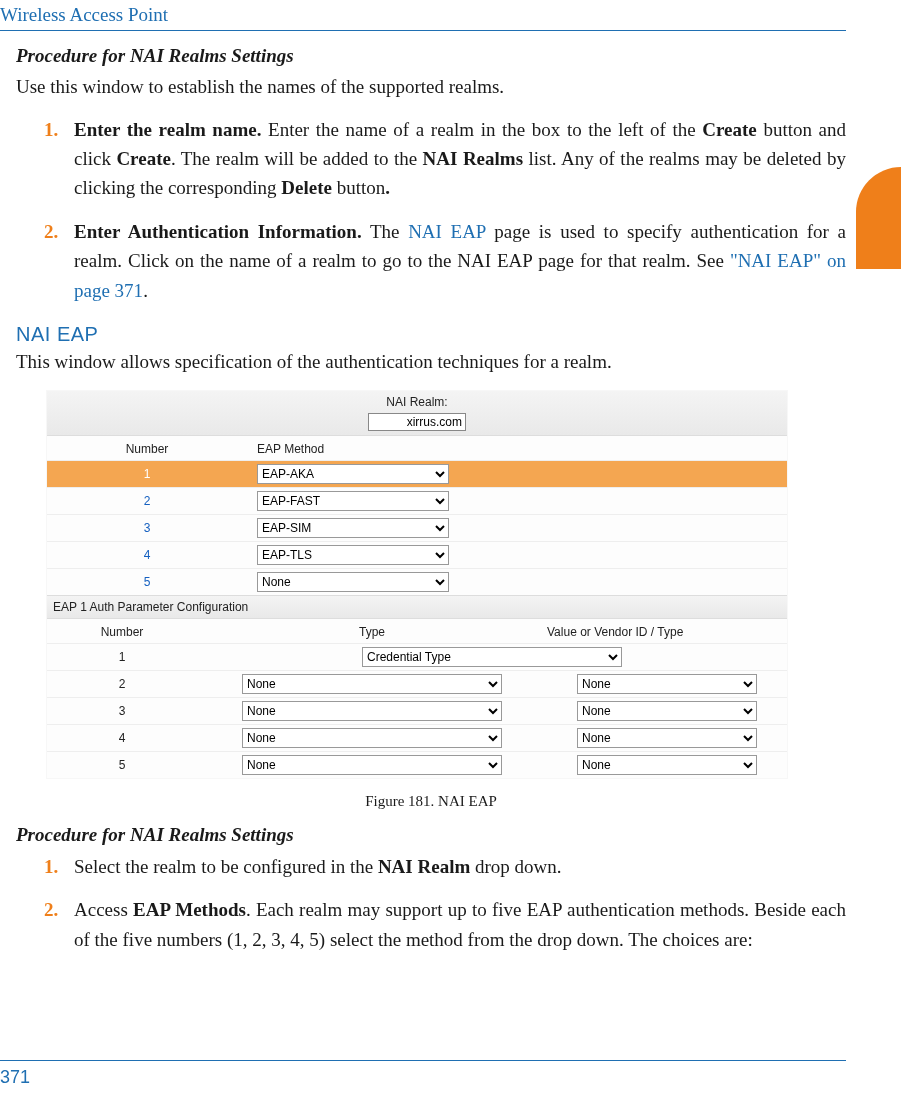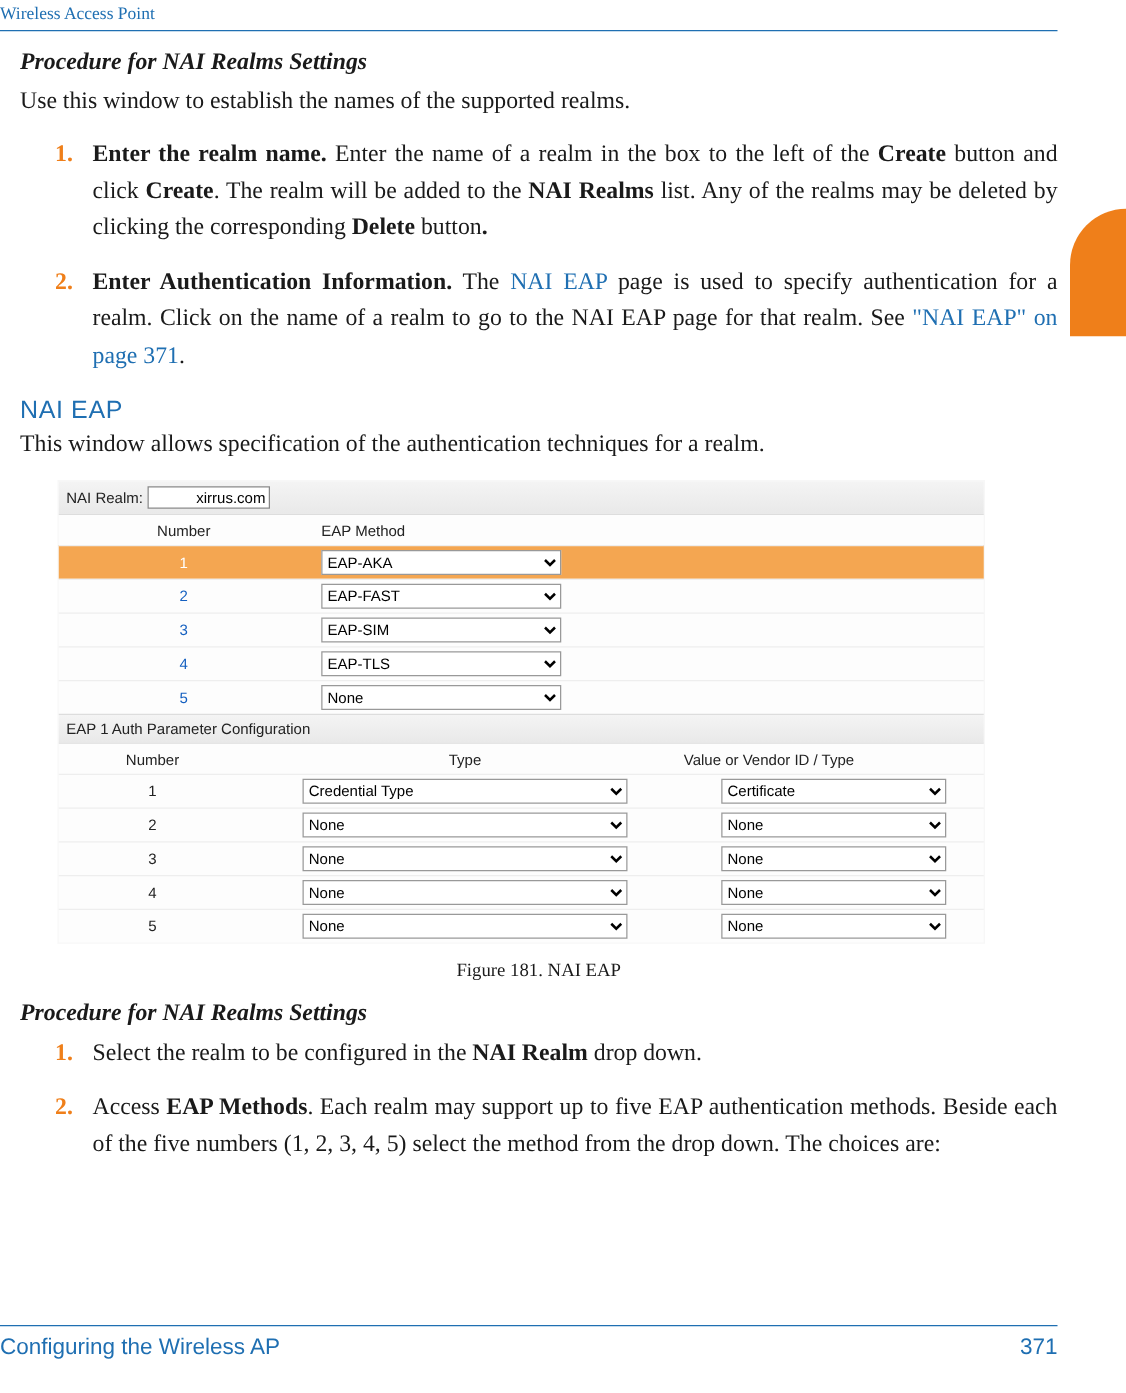--- a/index.html
+++ b/index.html
@@ -29,21 +29,21 @@
   .tab::before{
     content:"";
     position:absolute;
     top:0;left:0;right:0;height:60%;
     background:#a9a9a9;
     border-top-left-radius:55px 55px;
     opacity:0;
   }
   .header {
     color: #1f6fb2;
-    font-size: 14px;
+    font-size: 19px;
     margin: 0 0 4px 0;
     font-family: "Palatino Linotype", Palatino, Georgia, serif;
   }
   hr.hr-top {
     border: none;
     border-top: 1px solid #1f6fb2;
     margin: 0 0 10px 0;
   }
   .content {
     padding-left: 16px;
@@ -100,20 +100,21 @@
     font-size: 12px;
     color: #222;
   }
   .nai-top {
     background: linear-gradient(#f4f4f4,#e9e9e9);
     padding: 4px 6px;
     border-bottom:1px solid #ddd;
     display:flex;
     align-items:center;
     gap:4px;
+    flex-direction:column;
   }
   .nai-top input {
     font-size:12px;
     height:16px;
     width:90px;
     border:1px solid #888;
     background:#fff;
     padding:0 3px;
     text-align:right;
   }
@@ -253,23 +254,20 @@
       <div class="param-head">
         <div class="p1">Number</div>
         <div class="p2">Type</div>
         <div class="p3">Value or Vendor ID / Type</div>
       </div>
       <div class="param-row">
         <div class="p1">1</div>
         <div class="p2">
             <select class="fake wide"><option>Credential Type</option></select>
           </div>
-        <div class="p3">
-            <select class="fake med"><option>Certificate</option></select>
-          </div>
       </div>
       <div class="param-row">
         <div class="p1">2</div>
         <div class="p2">
             <select class="fake wide"><option>None</option></select>
           </div>
         <div class="p3">
             <select class="fake med"><option>None</option></select>
           </div>
       </div>
@@ -315,17 +313,16 @@
         <span class="num">2.</span>
         <span>Access </span><span class="b">EAP Methods</span><span>. Each realm may support up to five EAP authentication methods. Beside each of the five numbers (1, 2, 3, 4, 5) select the method from the drop down. The choices are:</span>
       </li>
     </ol>
 
   </div>
 
   <div class="footer">
     <hr class="hr-bot">
     <div class="footer-row">
-      <span>Configuring the Wireless AP</span>
       <span>371</span>
     </div>
   </div>
 </div>
 
 </body></html>

